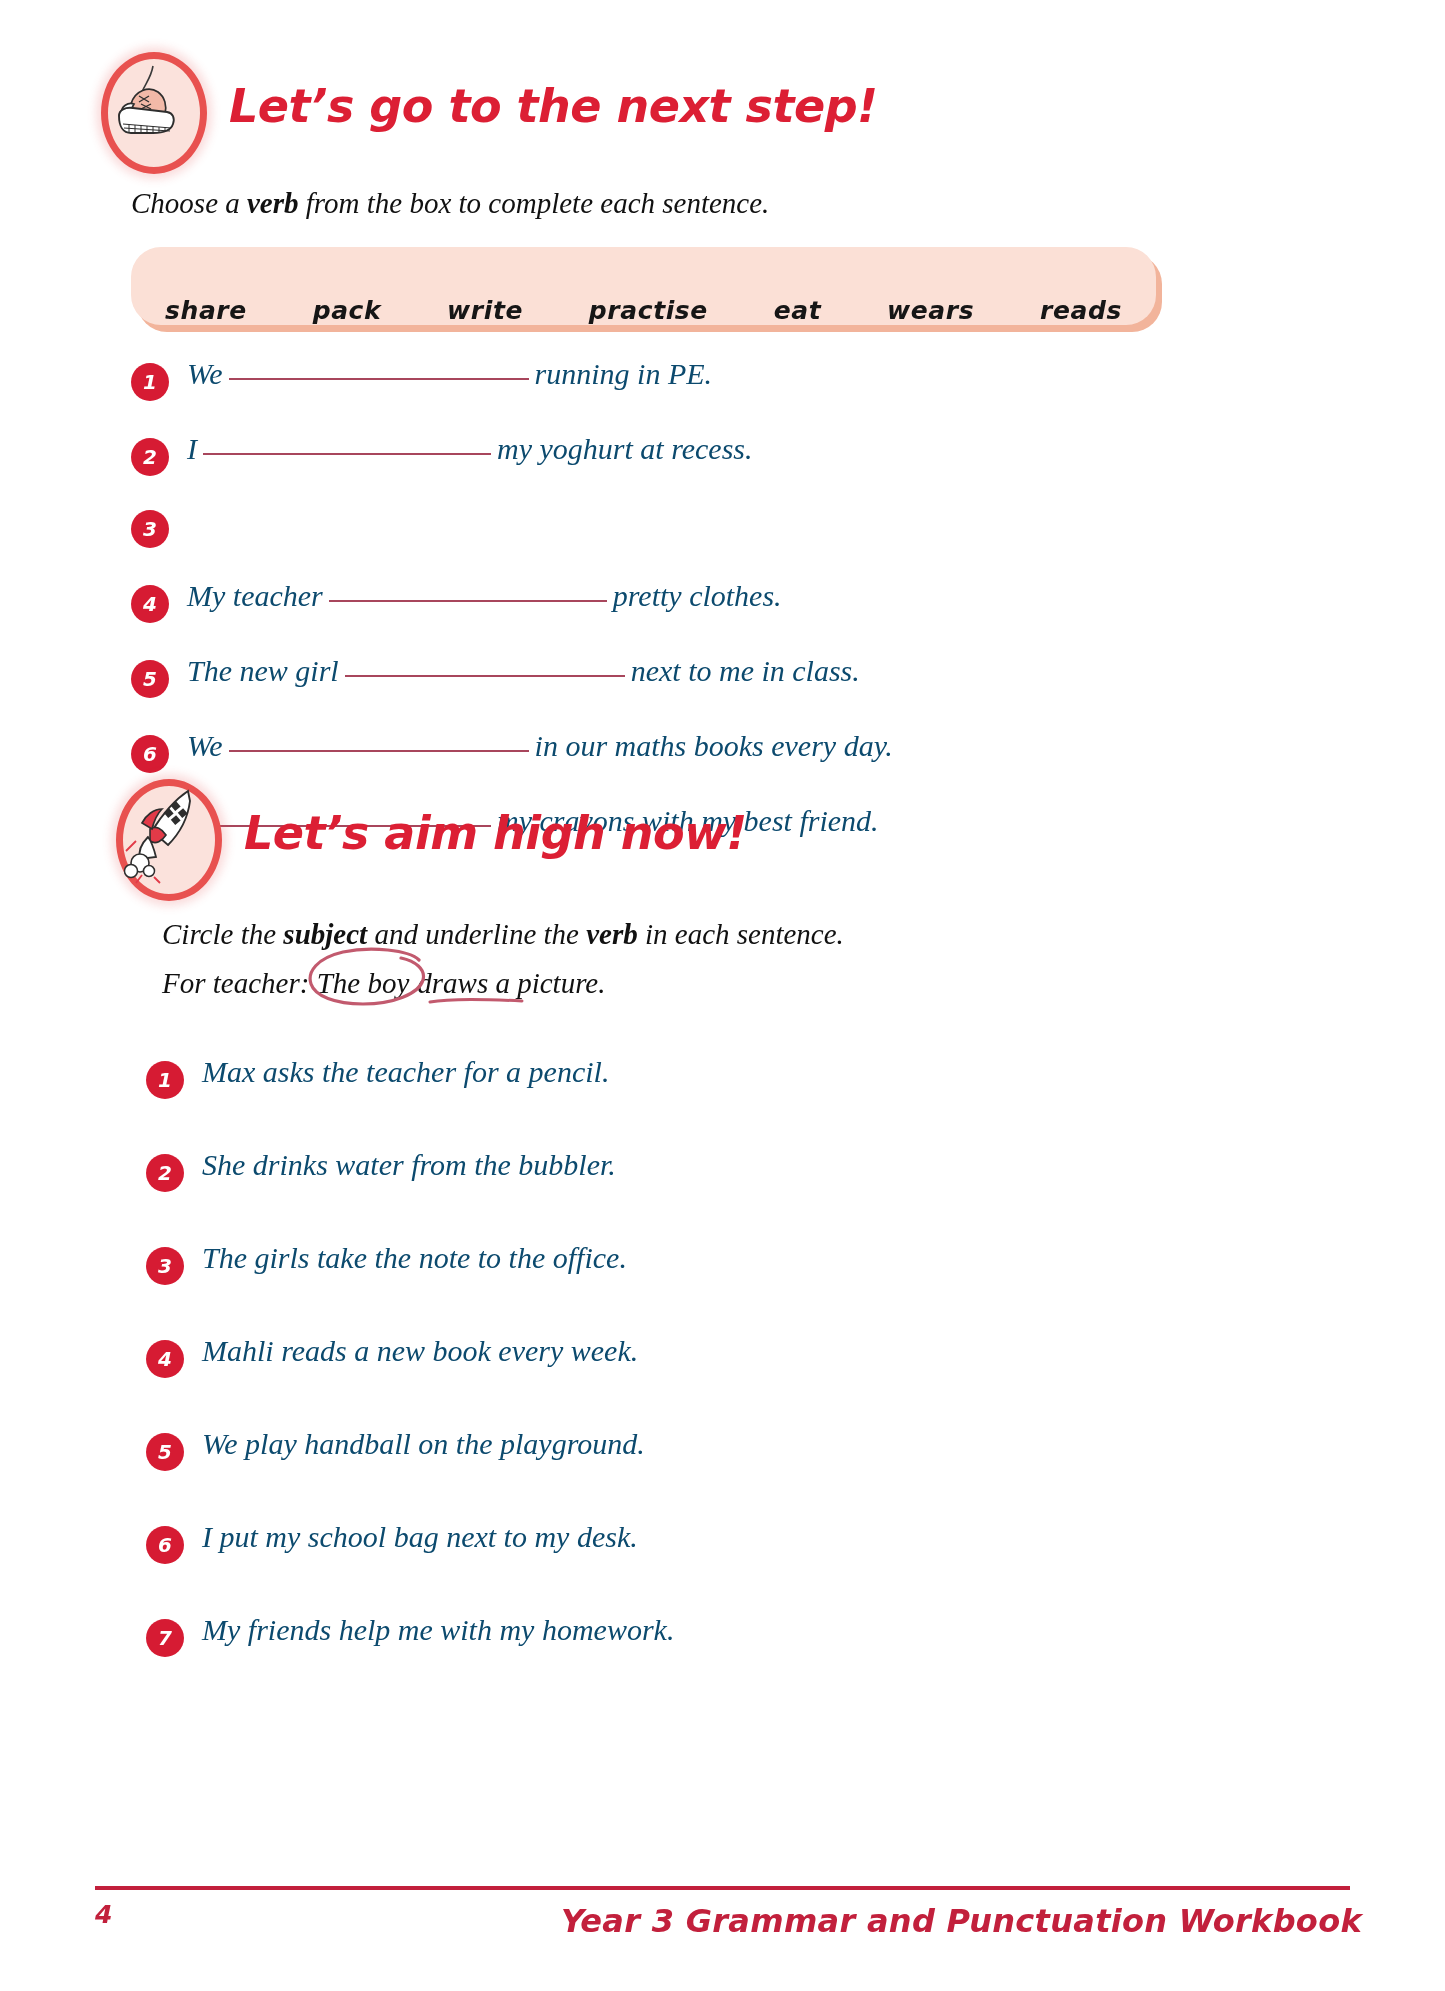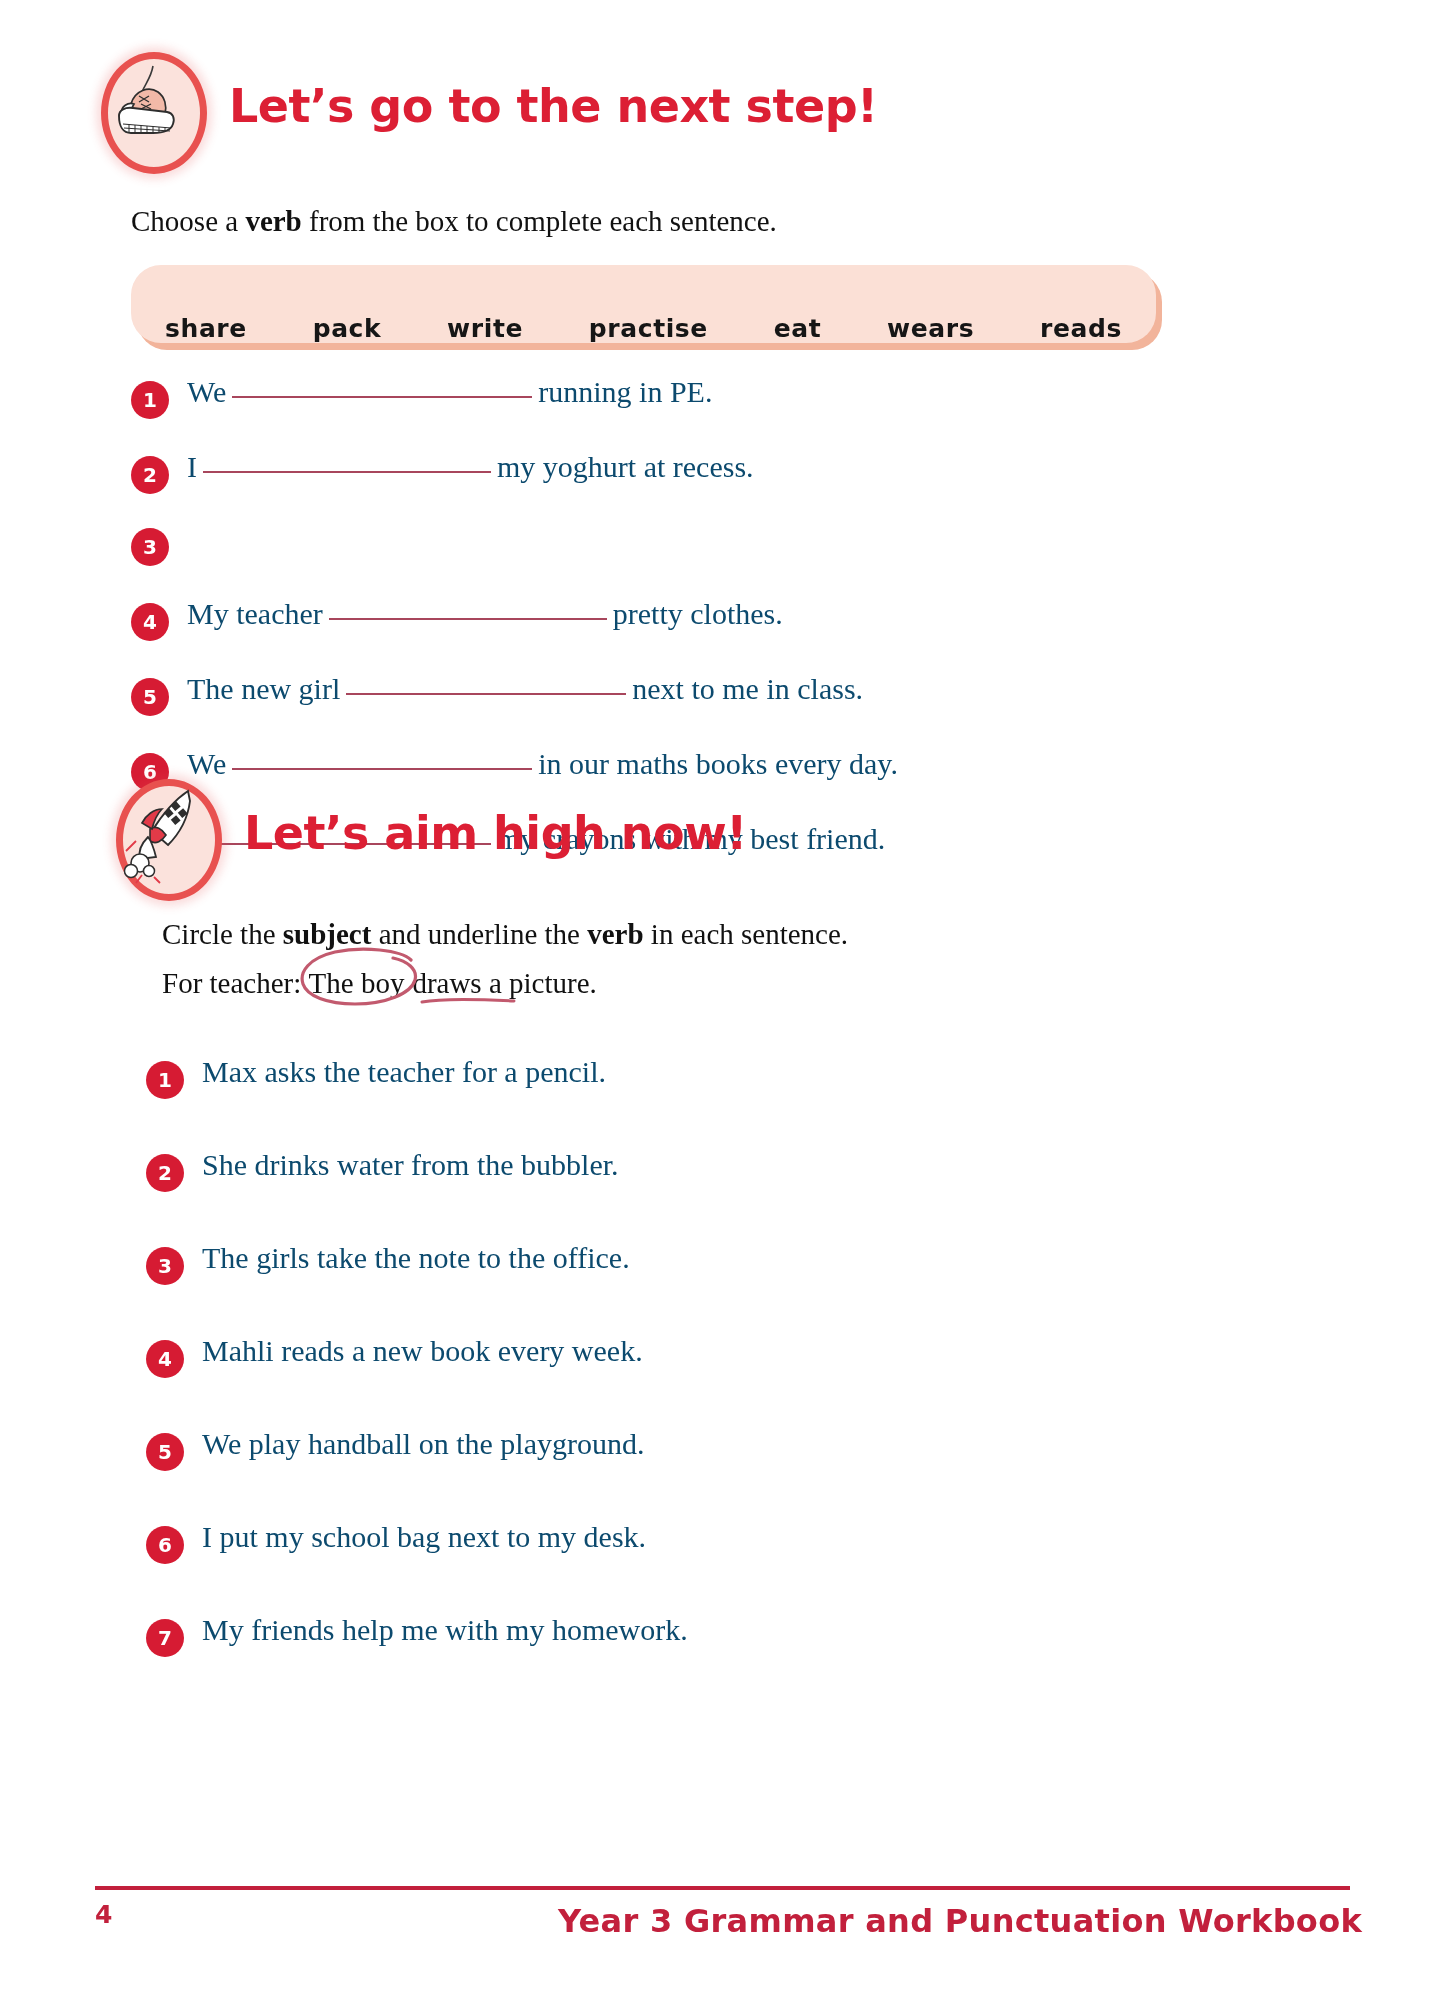--- a/index.html
+++ b/index.html
@@ -13,20 +13,21 @@
     position: relative;
     font-family: "Liberation Serif", serif;
     color: #1a1a1a;
     overflow: hidden;
   }
 
   .page {
     position: absolute;
     inset: 0;
     padding: 11px;
+    font-style: italic;
   }
 
   
   .section {
     position: relative;
   }
   .section-head {
     display: flex;
     align-items: center;
     gap: 26px;
@@ -204,21 +205,21 @@
                    C70 78, 62 81, 52 81 L30 81 C22 81, 18 74, 18 64 Z" fill="#ffffff" stroke="#2e2e2e" stroke-width="1.9"></path>
 
           <path d="M22 72 L70 76 M23 76 L69 79" stroke="#2e2e2e" stroke-width="1.2" fill="none"></path>
           <path d="M28 72 L28 80 M34 73 L34 80 M40 73 L40 80 M46 74 L46 81
                    M52 74 L52 81 M58 75 L58 81 M64 75 L64 80" stroke="#2e2e2e" stroke-width="1" fill="none"></path>
         </svg>
       </div>
       <div class="section-title">Let’s go to the next step!</div>
     </div>
 
-    <div class="instruction" style="margin-top:36px; margin-left:36px;">
+    <div class="instruction" style="margin-top:18px; margin-left:36px;">
       <span>Choose a </span><b>verb</b><span> from the box to complete each sentence.</span>
     </div>
 
     <div class="wordbank" style="margin-top:22px; margin-left:36px; width:1025px;">
       <div class="wordbank-inner" id="wordbank-inner">
           <span class="word">share</span>
           <span class="word">pack</span>
           <span class="word">write</span>
           <span class="word">practise</span>
           <span class="word">eat</span>

